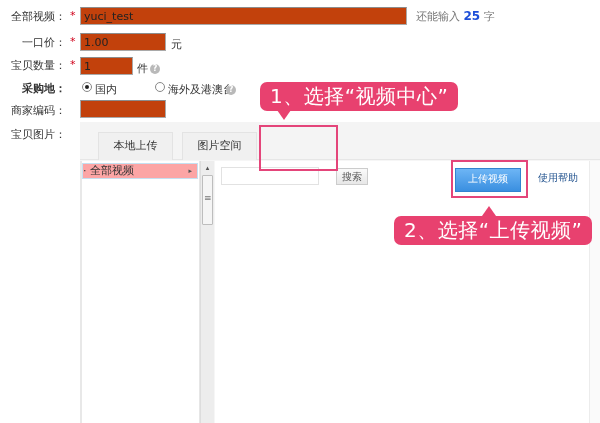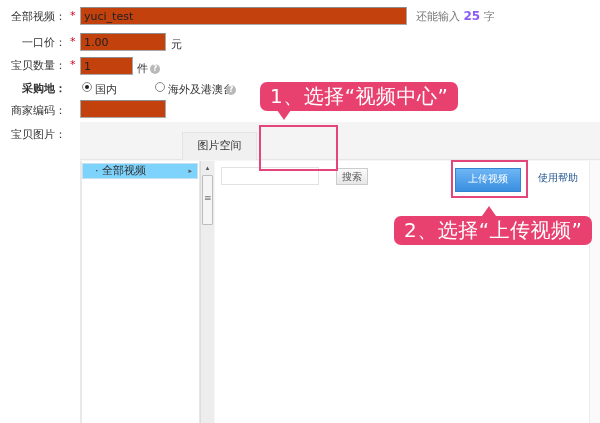--- a/index.html
+++ b/index.html
@@ -4,32 +4,32 @@
 <style>
   * { box-sizing: border-box; margin: 0; padding: 0; }
   html, body { width: 600px; height: 423px; overflow: hidden; background: #ffffff; }
   body { font-family: "DejaVu Sans", "Liberation Sans", sans-serif; font-size: 11px; color: #333; position: relative; }
   .label { position: absolute; text-align: right; width: 66px; left: 0; font-size: 11px; color: #333; white-space: nowrap; }
   .req { position: absolute; color: #d0021b; font-size: 11px; }
   .input { position: absolute; height: 18px; border: 1px solid #a9a9a9; border-top-color: #8c8c8c; background: #c2410c; font-size: 11px; padding: 1px 3px; color: #222; line-height: 15px; font-family: "DejaVu Sans", sans-serif; }
   .unit { position: absolute; font-size: 11px; color: #333; }
   .hint-icon { position: absolute; width: 10px; height: 10px; border-radius: 50%; background: #b9b9b9; color: #fff; font-size: 8px; line-height: 10px; text-align: center; font-weight: bold; }
   .remaining { position: absolute; font-size: 11px; color: #777; white-space: nowrap; }
-  .remaining b { color: #8b5cf6; font-weight: bold; font-size: 12px; }
+  .remaining b { color: #1d4ed8; font-weight: bold; font-size: 12px; }
   .radio { position: absolute; width: 10px; height: 10px; border-radius: 50%; border: 1px solid #888; background: #fff; }
   .radio.checked::after { content: ""; position: absolute; left: 2px; top: 2px; width: 4px; height: 4px; border-radius: 50%; background: #222; }
   .radio-label { position: absolute; font-size: 11px; color: #333; white-space: nowrap; }
 
   
   .panel { position: absolute; left: 80px; top: 122px; width: 520px; height: 301px; background: #f6f6f6; }
   .tabbar { position: absolute; left: 0; top: 0; width: 520px; height: 38px; background: #f4f4f4; border-bottom: 1px solid #e6e6e6; }
   .tab { position: absolute; top: 10px; height: 28px; background: #f0f0f0; border: 1px solid #e3e3e3; border-bottom: none; text-align: center; line-height: 26px; font-size: 11px; color: #333; }
   .tab.active { background: #fff; border-color: #d6d6d6; height: 30px; top: 8px; border-top: 2px solid #7d7d7d; }
   .tree { position: absolute; left: 0; top: 39px; width: 120px; height: 262px; background: #fff; border-right: 1px solid #e6e6e6; border-left: 2px solid #e8e8e8; }
-  .tree-item { position: absolute; left: 0; top: 2px; width: 116px; height: 16px; background: #7dd3fc; border: 1px solid #c5e0f1; font-size: 11px; line-height: 14px; padding-left: 12px; color: #333; }
+  .tree-item { position: absolute; left: 0; top: 2px; width: 116px; height: 16px; background: #fca5a5; border: 1px solid #c5e0f1; font-size: 11px; line-height: 14px; padding-left: 0; color: #333; }
   .tree-arrow { position: absolute; right: 5px; top: 0; font-size: 7px; color: #555; }
   .scroll { position: absolute; left: 120px; top: 39px; width: 14px; height: 262px; background: #ededed; border-left: 1px solid #ddd; }
   .scroll-up { position: absolute; left: 0; top: 2px; width: 13px; height: 10px; font-size: 7px; text-align: center; color: #555; line-height: 10px; }
   .scroll-thumb { position: absolute; left: 1px; top: 14px; width: 11px; height: 50px; background: #f5f5f5; border: 1px solid #bdbdbd; border-radius: 1px; }
   .scroll-thumb::after { content: "≡"; position: absolute; left: 1px; top: 17px; font-size: 9px; color: #777; }
   .content { position: absolute; left: 135px; top: 39px; width: 385px; height: 262px; background: #fff; }
   .search-input { position: absolute; left: 6px; top: 6px; width: 98px; height: 18px; border: 1px solid #e2e2e2; background: #fff; }
   .search-btn { position: absolute; left: 121px; top: 7px; width: 32px; height: 17px; border: 1px solid #ccc; background: linear-gradient(#fafafa, #e7e7e7); font-size: 10px; color: #555; text-align: center; line-height: 15px; }
   .upload-btn { position: absolute; left: 240px; top: 7px; width: 66px; height: 24px; background: linear-gradient(#6db5f5, #3a8fe0); color: #fff; font-size: 10px; text-align: center; line-height: 20px; border: 1px solid #3283d0; }
   .help-link { position: absolute; left: 323px; top: 10px; font-size: 10px; color: #1d4f8c; white-space: nowrap; }
@@ -67,20 +67,21 @@
 <span class="radio-label" style="left:168px; top:82px;">海外及港澳台</span>
 <span class="hint-icon" style="left:226px; top:85px;">?</span>
 
 <span class="label" style="top:103px;">商家编码：</span>
 <input class="input" style="left: 80px; top: 100px; width: 86px;" value="">
 
 <span class="label" style="top:127px;">宝贝图片：</span>
 
 <div class="panel">
   <div class="tabbar">
+    <div class="tab" style="left:18px; width:75px;">本地上传</div>
     <div class="tab" style="left:102px; width:75px;">图片空间</div>
   </div>
 
   <div class="tree">
     <div class="tree-item">
       <span>· 全部视频</span>
       <span class="tree-arrow">▸</span>
     </div>
   </div>
 

